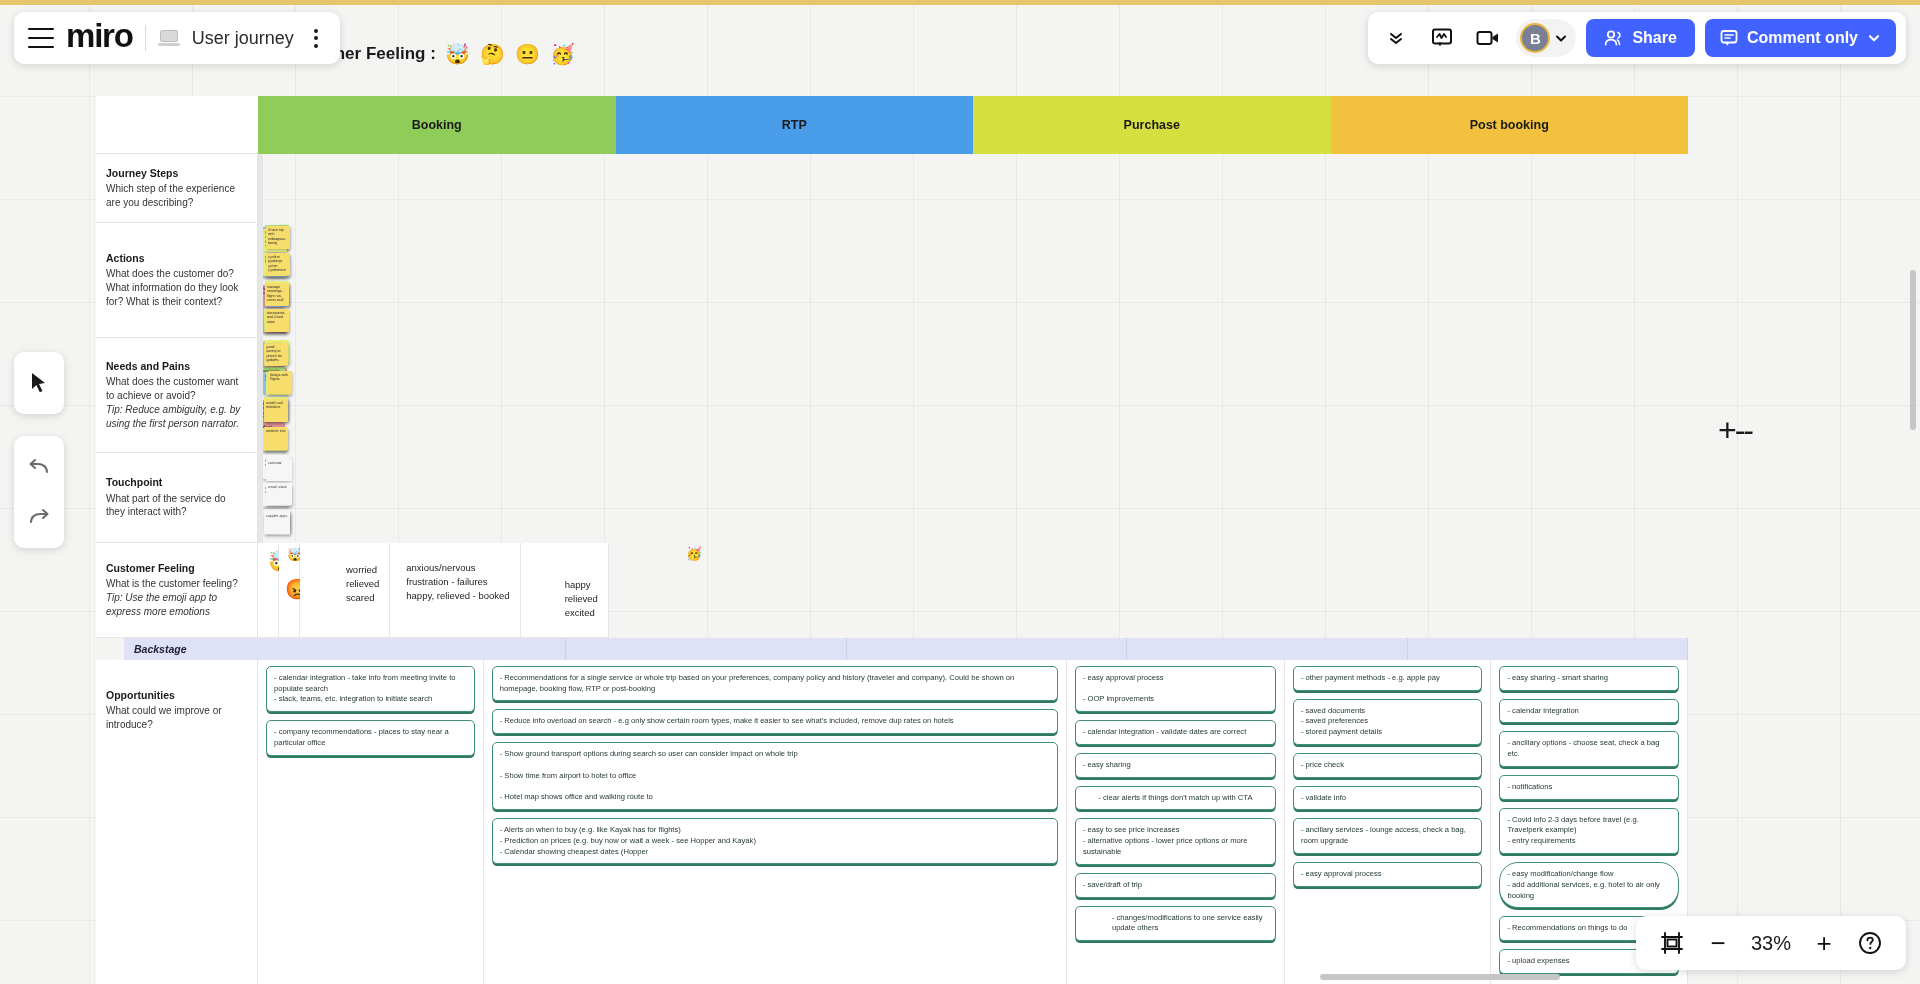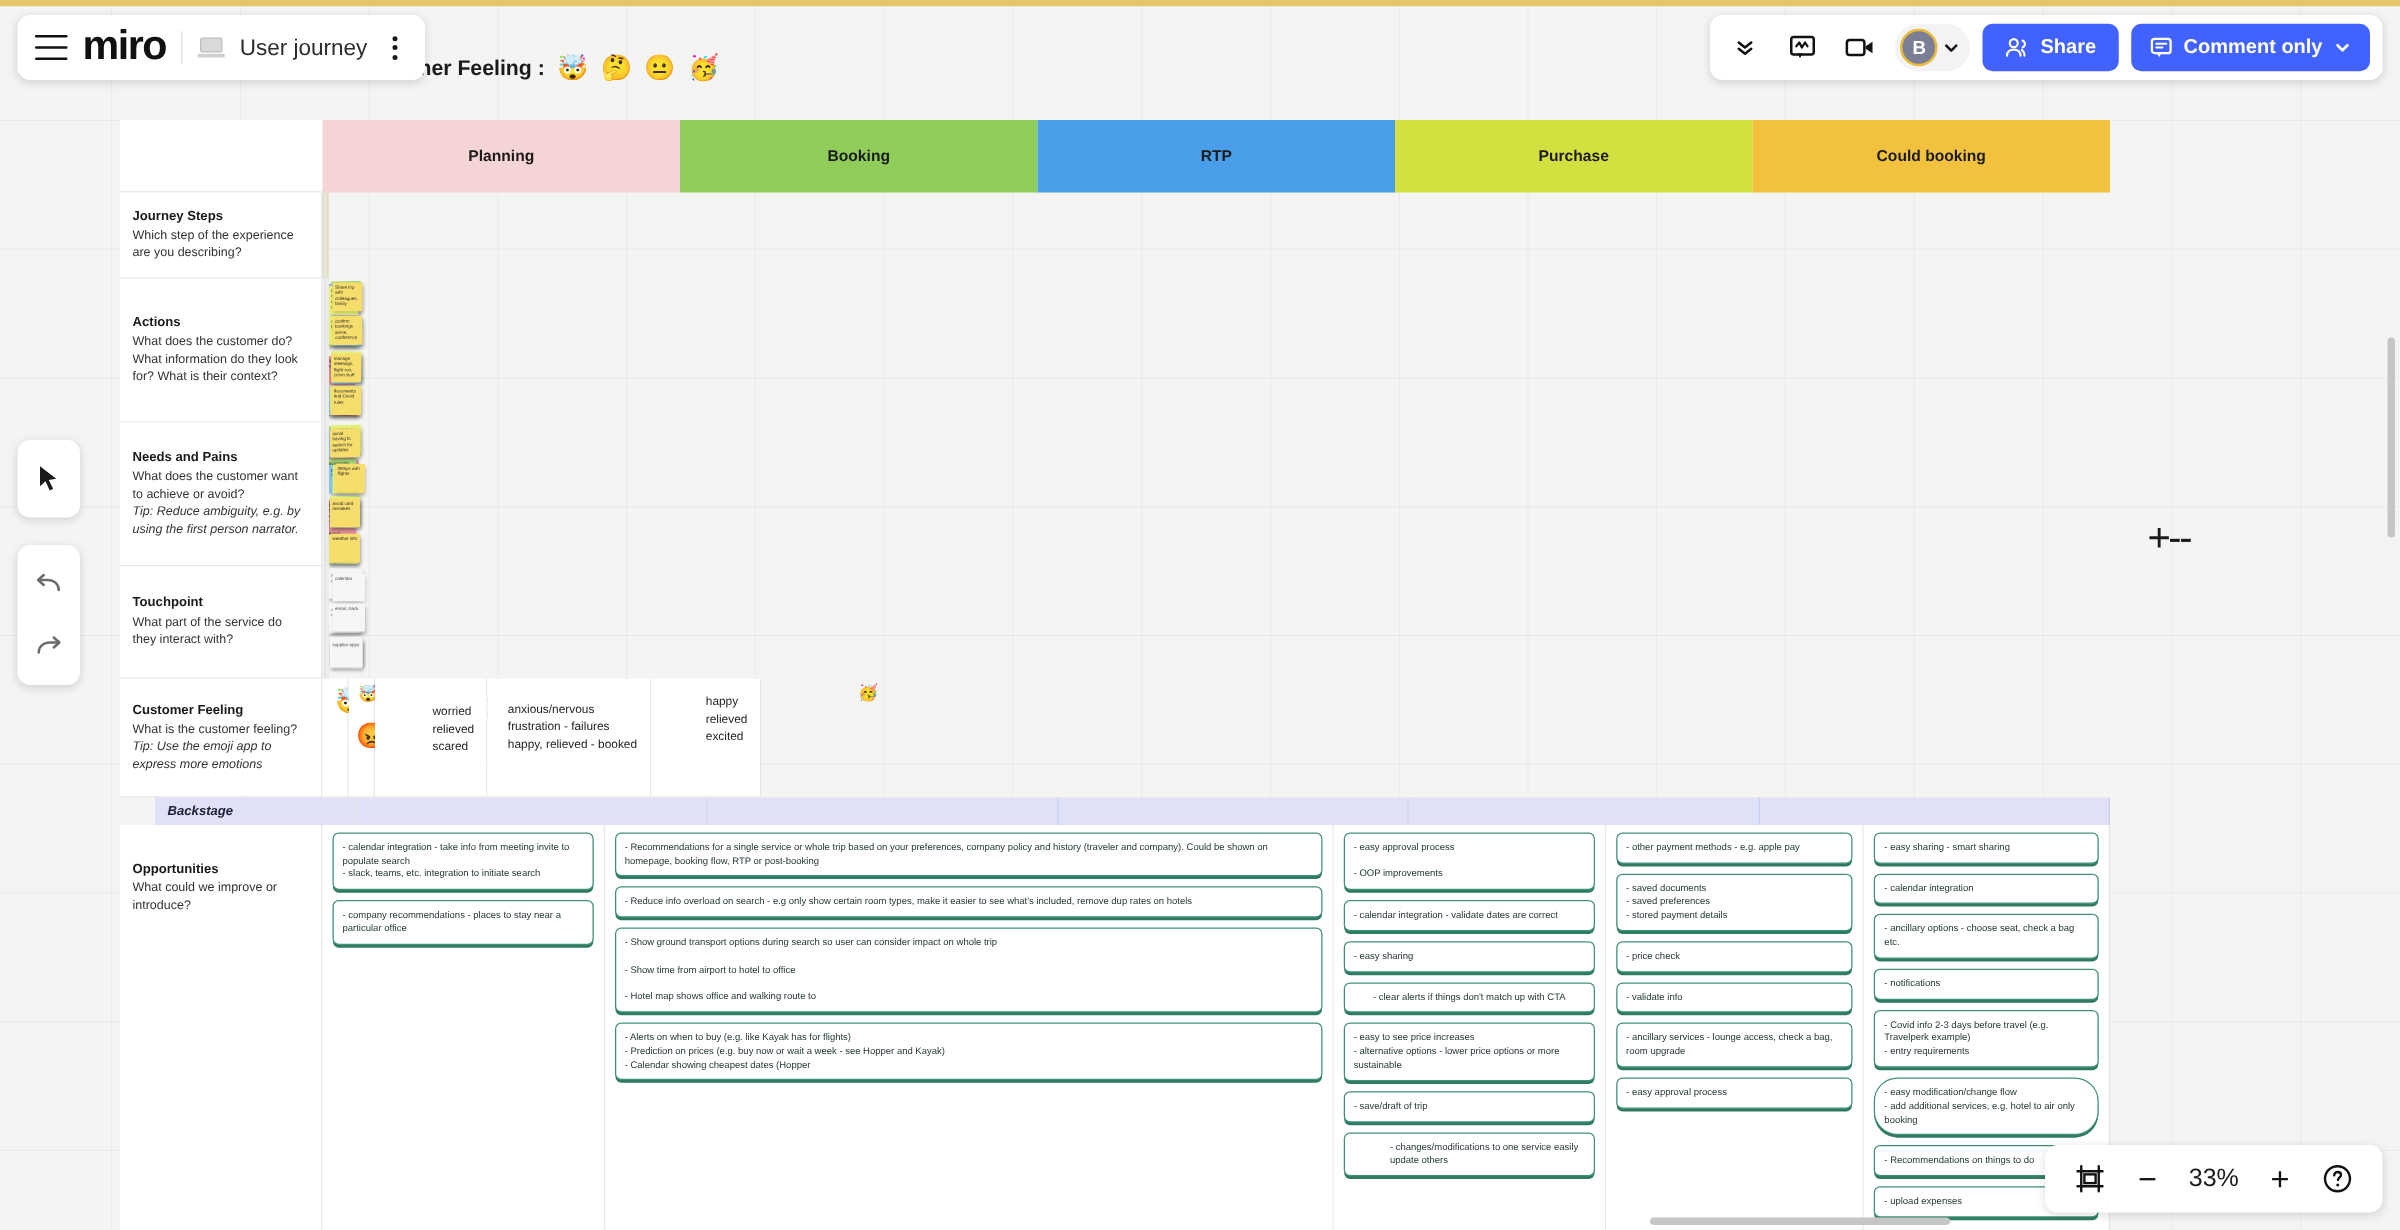--- a/index.html
+++ b/index.html
@@ -144,25 +144,24 @@
 
 <div id="app">
 
   <div id="canvas"></div>
   <div id="top-strip"></div>
 
   <div id="board">
 
     <div class="hdr-row">
       <div class="hdr-spacer"></div>
-      <div class="hdr" style="background: rgb(244, 212, 212);">Planning</div>
       <div class="hdr" style="background: rgb(143, 204, 90);">Booking</div>
       <div class="hdr" style="background: rgb(74, 157, 232);">RTP</div>
       <div class="hdr" style="background: rgb(212, 224, 64);">Purchase</div>
-      <div class="hdr" style="background: rgb(242, 194, 62);">Could booking</div>
+      <div class="hdr" style="background: rgb(242, 194, 62);">Post booking</div>
     </div>
 
     <div class="board-row">
       <div class="rowlabel">
         <h4>Journey Steps</h4>
         <p>Which step of the experience are you describing?</p>
       </div>
       <div class="colcells">
         <div class="cell jsc" style="background: rgb(244, 212, 212);"></div>
         <div class="cell jsc" style="background: rgb(143, 204, 90);"></div>
@@ -319,21 +318,21 @@
 
         <div class="cell feel-cell" style="height:95px">
           <div class="feel-text" style="white-space:pre-line; margin-left:6px; margin-top:10px;">anxious/nervous
 frustration - failures
 happy, relieved - booked</div>
           <span class="emo sm" style="left:150px; top:18px;">🤯</span>
           <span class="emo sm" style="left:188px; top:20px;">🤔</span>
         </div>
 
         <div class="cell feel-cell" style="height:95px">
-          <div class="feel-text" style="white-space:pre-line; margin-left:34px; margin-top:4px;">happy
+          <div class="feel-text" style="white-space:pre-line; margin-left:34px; margin-top:27px;">happy
 relieved
 excited</div>
           <span class="emo sm" style="left:166px; top:4px;">🥳</span>
         </div>
       </div>
     </div>
 
     <div class="backstage-row">
       <div class="backstage-label">Backstage</div>
       <div class="backstage-cells">

